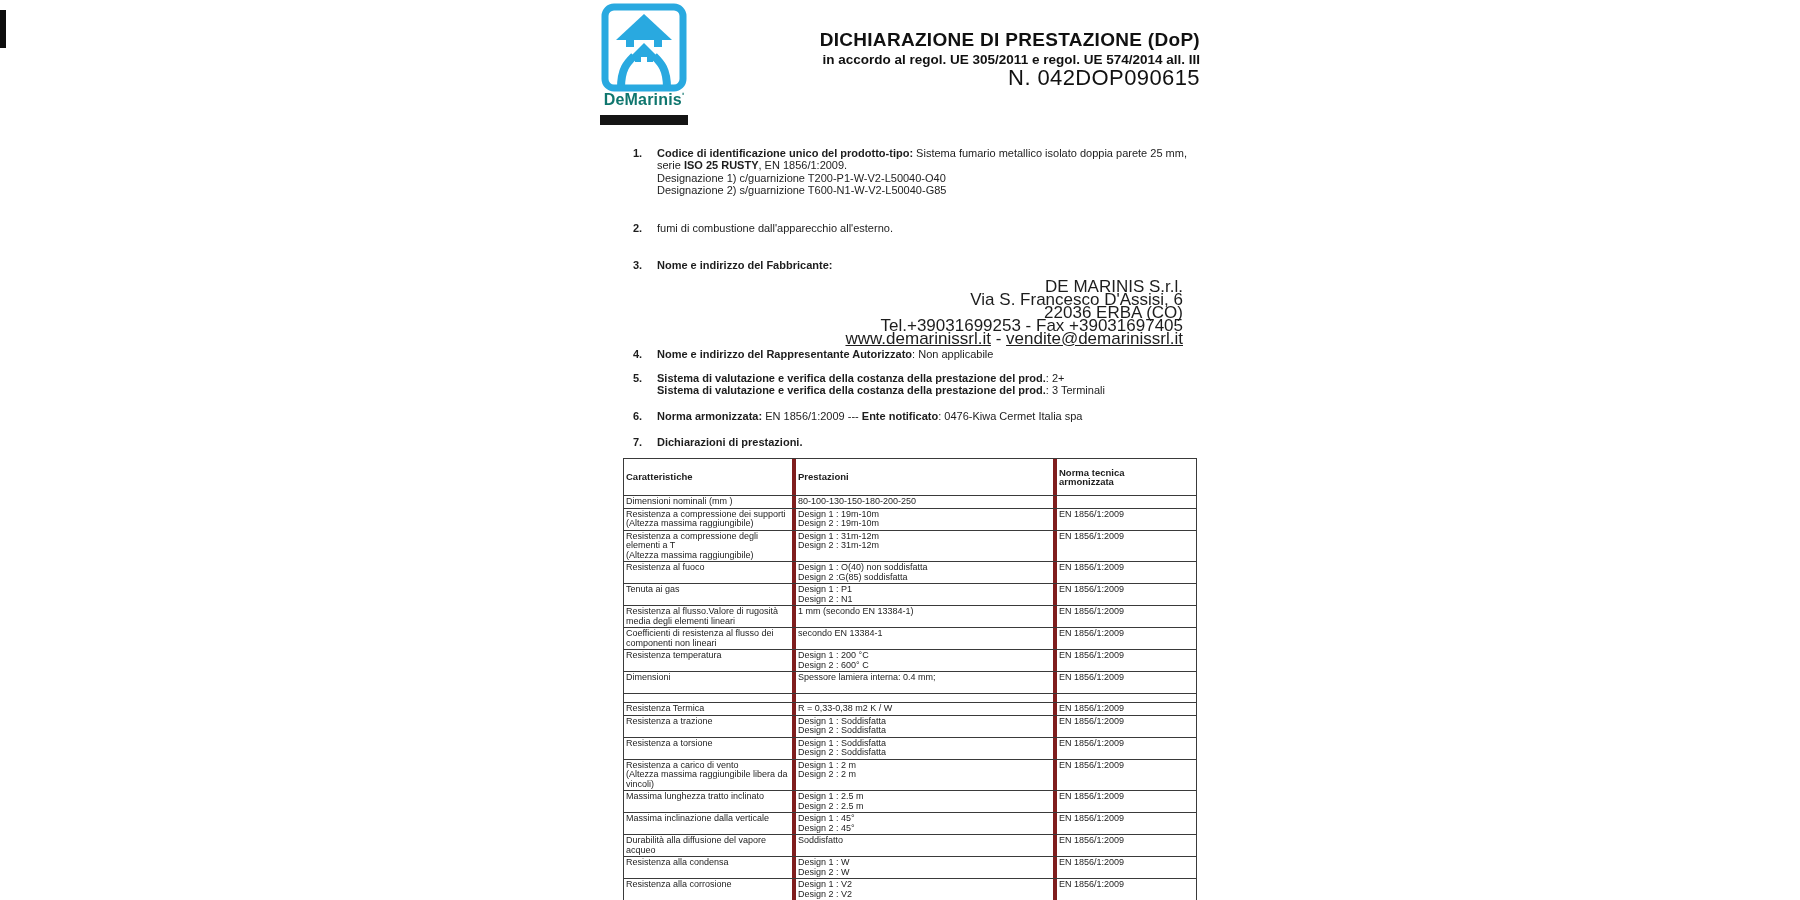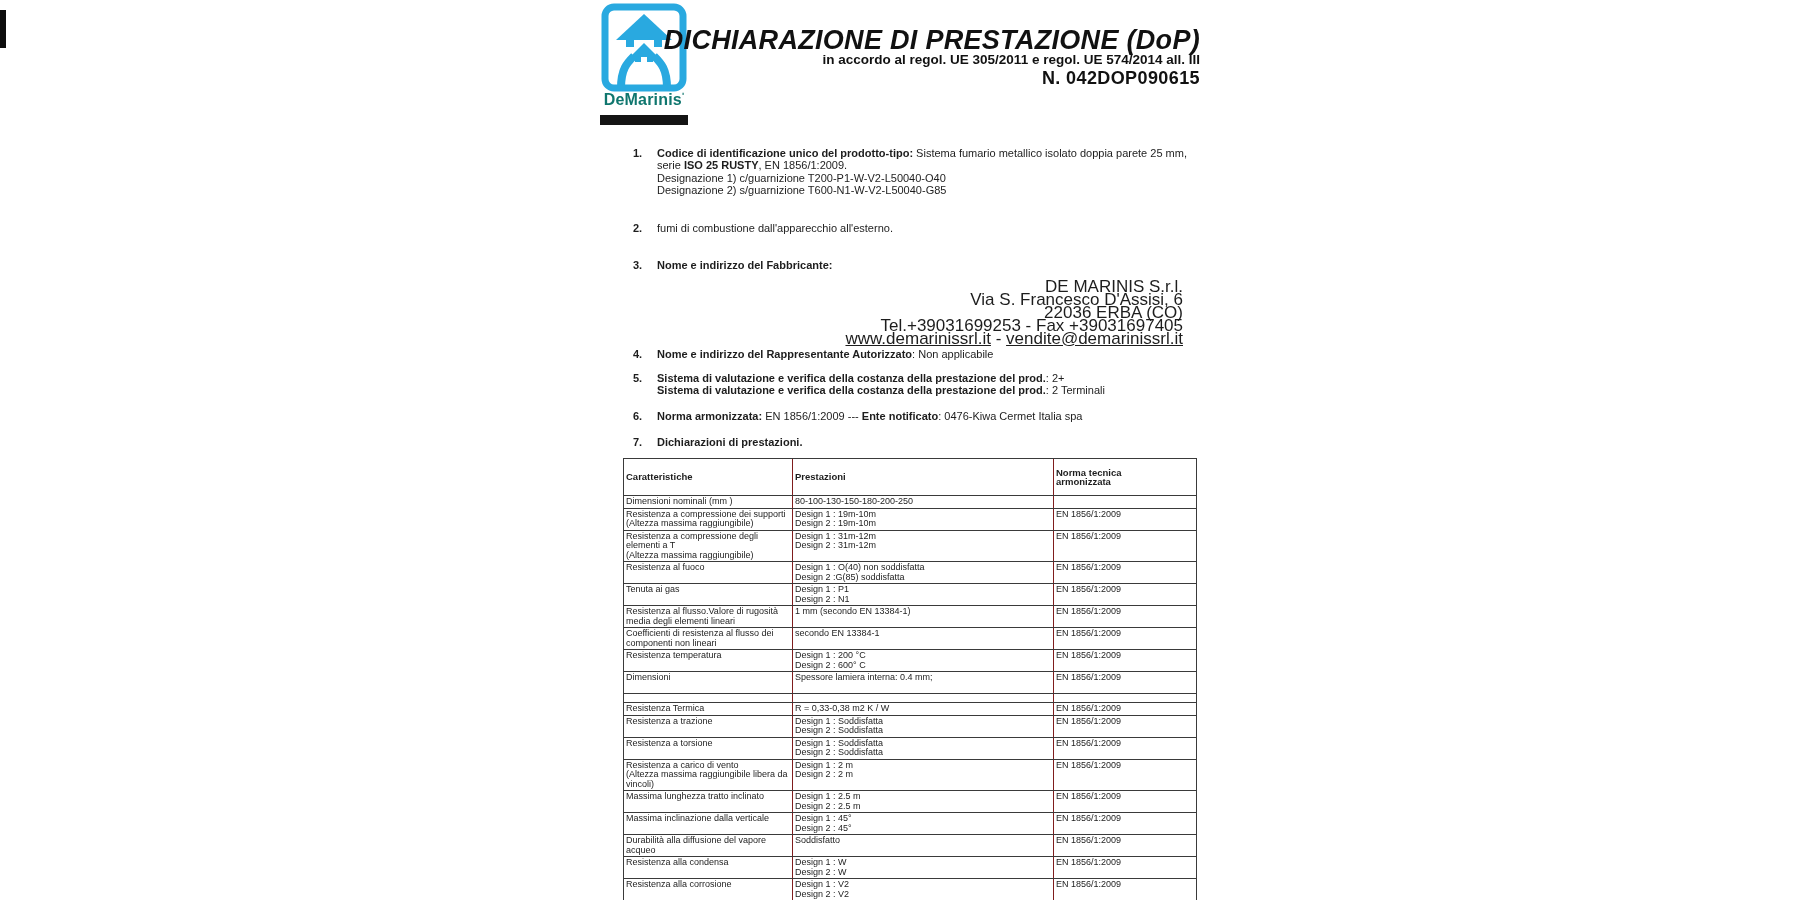--- a/index.html
+++ b/index.html
@@ -9,38 +9,38 @@
   
   .artifact{left:0;top:10px;width:6px;height:38px;background:#0d0d0d;}
   
   .logo-box{left:600px;top:3px;width:88px;height:120px;}
   .brand{position:absolute;left:0;top:88px;width:88px;text-align:center;
          font-size:16px;font-weight:600;color:#0f766e;letter-spacing:.2px;}
   .brand sup{font-size:9px;}
   .brand-bar{position:absolute;left:0;top:112px;width:88px;height:10px;background:#141414;}
   
   .title-block{top:28px;right:600px;text-align:right;color:#111;}
-  .doc-title{font-size:27px;font-weight:bold;line-height:24px;letter-spacing:.3px;font-style:italic;}
+  .doc-title{font-size:19px;font-weight:bold;line-height:24px;letter-spacing:.3px;}
   .doc-subtitle{font-size:13.5px;font-weight:bold;line-height:15px;}
-  .doc-number{font-size:18px;font-weight:bold;line-height:22px;letter-spacing:.4px;}
+  .doc-number{font-size:22px;font-weight:normal;line-height:22px;letter-spacing:.4px;}
   
   .item{left:657px;width:570px;font-size:11px;line-height:12.4px;}
   .item .num{position:absolute;left:-24px;font-weight:bold;}
   .b{font-weight:bold;}
   .addr{left:623px;top:280px;width:560px;text-align:right;font-size:17px;line-height:13px;}
   .addr a{color:#1d1d1d;text-decoration:underline;}
   
   .tbl{left:623px;top:458px;width:574px;border:1px solid #3a3a3a;box-sizing:border-box;
        font-size:9px;line-height:9.5px;}
   .thead,.tr{display:grid;grid-template-columns:168px 261px 141px;}
   .thead{height:36px;font-weight:bold;font-size:9.5px;}
   .thead .td{display:flex;flex-direction:column;justify-content:center;}
   .tr{border-top:1px solid #3a3a3a;}
   .td{padding:1px 2px;box-sizing:border-box;}
-  .td + .td{border-left:1px solid #7f1d1d;}
+  .td + .td{border-left:4px solid #7f1d1d;}
   .ln{min-height:9.5px;white-space:nowrap;overflow:visible;}
   .tr.spacer{height:8px;overflow:hidden;}
 </style>
 </head>
 <body>
 
 <div class="abs artifact"></div>
 
 <div class="abs logo-box">
   <svg width="88" height="89" viewBox="0 0 88 89">
@@ -90,21 +90,21 @@
 </div>
 
 <div class="abs item" style="top:348px;">
   <span class="num">4.</span>
   <div><span class="b">Nome e indirizzo del Rappresentante Autorizzato</span><span>: Non applicabile</span></div>
 </div>
 
 <div class="abs item" style="top:372px;">
   <span class="num">5.</span>
   <div><span class="b">Sistema di valutazione e verifica della costanza della prestazione del prod.</span><span>:  2+</span></div>
-  <div><span class="b">Sistema di valutazione e verifica della costanza della prestazione del prod.</span><span>:  2 Terminali</span></div>
+  <div><span class="b">Sistema di valutazione e verifica della costanza della prestazione del prod.</span><span>:  3 Terminali</span></div>
 </div>
 
 <div class="abs item" style="top:410px;">
   <span class="num">6.</span>
   <div><span class="b">Norma armonizzata:</span><span> EN 1856/1:2009 --- </span><span class="b">Ente notificato</span><span>: 0476-Kiwa Cermet Italia spa</span></div>
 </div>
 
 <div class="abs item" style="top:436px;">
   <span class="num">7.</span>
   <div class="b">Dichiarazioni di prestazioni.</div>

